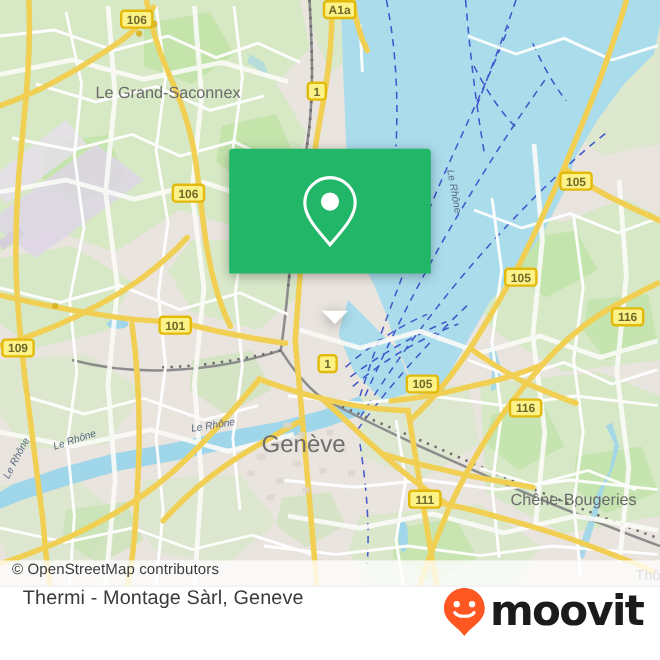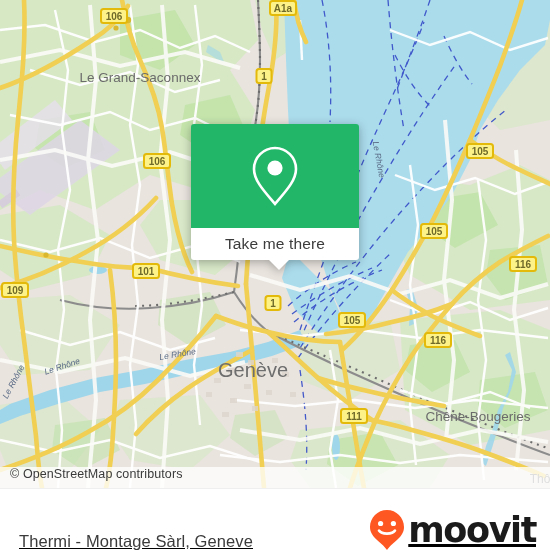--- a/index.html
+++ b/index.html
@@ -54,22 +54,22 @@
 
   
   .footer{
     position:absolute;left:0;top:488px;width:550px;height:62px;
     background:#ffffff;overflow:hidden;
     border-top:1px solid #efefef;
   }
   .footer-ghost{position:absolute;left:0;top:-488px;opacity:.10;pointer-events:none;}
   .footer-row{
     position:relative;width:100%;height:100%;
-    display:flex;align-items:flex-end;justify-content:space-between;
-    box-sizing:border-box;padding:0 14px 0 19px;text-decoration:underline;
+    display:flex;align-items:flex-start;justify-content:space-between;
+    box-sizing:border-box;padding:0 14px 0 19px;
   }
   .footer-title{font-size:16.5px;color:#3b3b3b;letter-spacing:.1px;white-space:nowrap;}
   .brand{display:flex;align-items:center;gap:2px;}
   .brand-word{
     font-size:35px;line-height:35px;color:#1b1b1b;
     font-family:"DejaVu Sans","Liberation Sans",sans-serif;
     font-weight:700;letter-spacing:-1.4px;
   }
 </style>
 </head>
@@ -337,23 +337,20 @@
       <span>© OpenStreetMap contributors</span>
     </div>
 
     <div class="callout">
       <div class="callout-green">
         <svg class="pin-svg" width="48" height="62" viewBox="0 0 48 62">
           <path d="M24 3 C12.4 3 3 12.4 3 24 C3 36 14 47 24 59 C34 47 45 36 45 24 C45 12.4 35.6 3 24 3 Z" fill="none" stroke="#ffffff" stroke-width="2.6"></path>
           <circle cx="24" cy="23" r="7.6" fill="#ffffff"></circle>
         </svg>
       </div>
-      <div class="callout-bar">
-        <span>Take me there</span>
-      </div>
       <div class="callout-tail"></div>
     </div>
 
   </div>
 
   <div class="footer">
     <svg class="footer-ghost" width="550" height="488" viewBox="0 0 550 488">
       <defs>
         <clipPath id="mapclip">
             <rect x="0" y="0" width="550" height="488"></rect>

